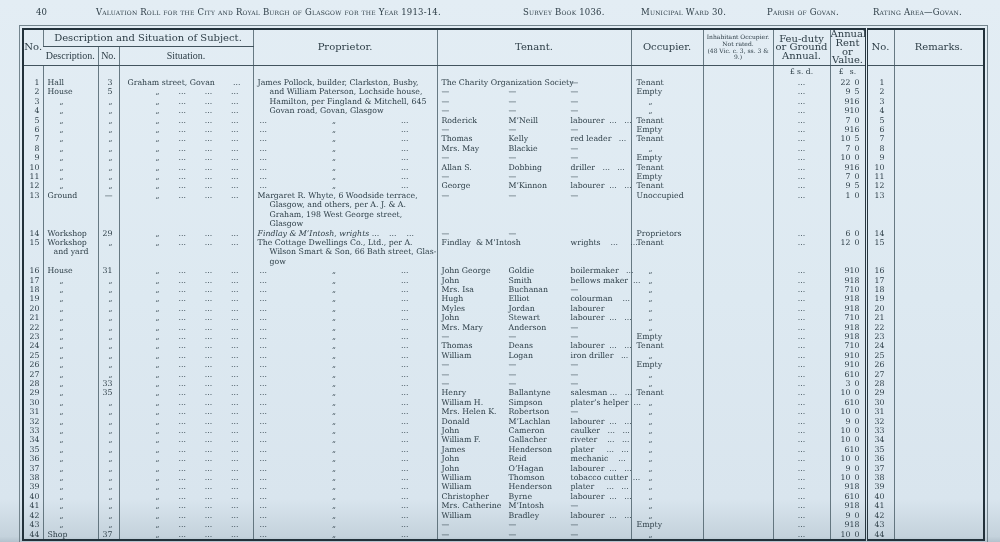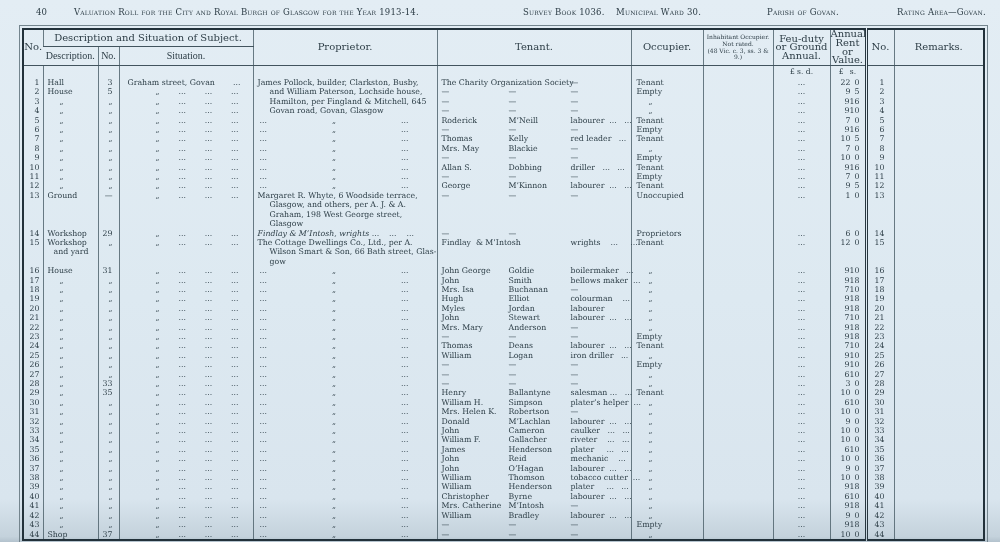--- a/index.html
+++ b/index.html
@@ -6,25 +6,25 @@
   body{
     width:1000px;height:542px;position:relative;overflow:hidden;
     background:linear-gradient(180deg,#e3edf4 0%,#dde9f1 55%,#d9e5ee 92%,#c4d2dc 99%,#b3c2cd 100%);
     font-family:"DejaVu Serif","Liberation Serif",serif;
     color:#2e3e47;
   }
   .topline{position:absolute;top:7px;left:0;width:100%;height:14px;
     font-variant:small-caps;font-size:8.5px;letter-spacing:.2px;white-space:nowrap;color:#2b3b44;}
   .topline span{position:absolute;top:0;}
   .pageno{left:36px;}
-  .t-title{left:74px;}
+  .t-title{left:96px;}
   .t-survey{left:523px;}
-  .t-ward{left:616px;}
+  .t-ward{left:641px;}
   .t-parish{left:767px;}
-  .t-rating{left:873px;margin-left:24px;}
+  .t-rating{left:873px;}
 
   table.vroll{
     position:absolute;left:22px;top:28px;width:961px;
     border-collapse:collapse;table-layout:fixed;
     border:2px solid #22313a;
     outline:1px solid #74858e;outline-offset:2px;
     font-size:7.8px;line-height:9.4px;color:#31424b;
   }
   th,td{border-left:1px solid rgba(72,92,103,.8);padding:0;vertical-align:top;overflow:visible;}
   th:first-child,td:first-child{border-left:none;}

